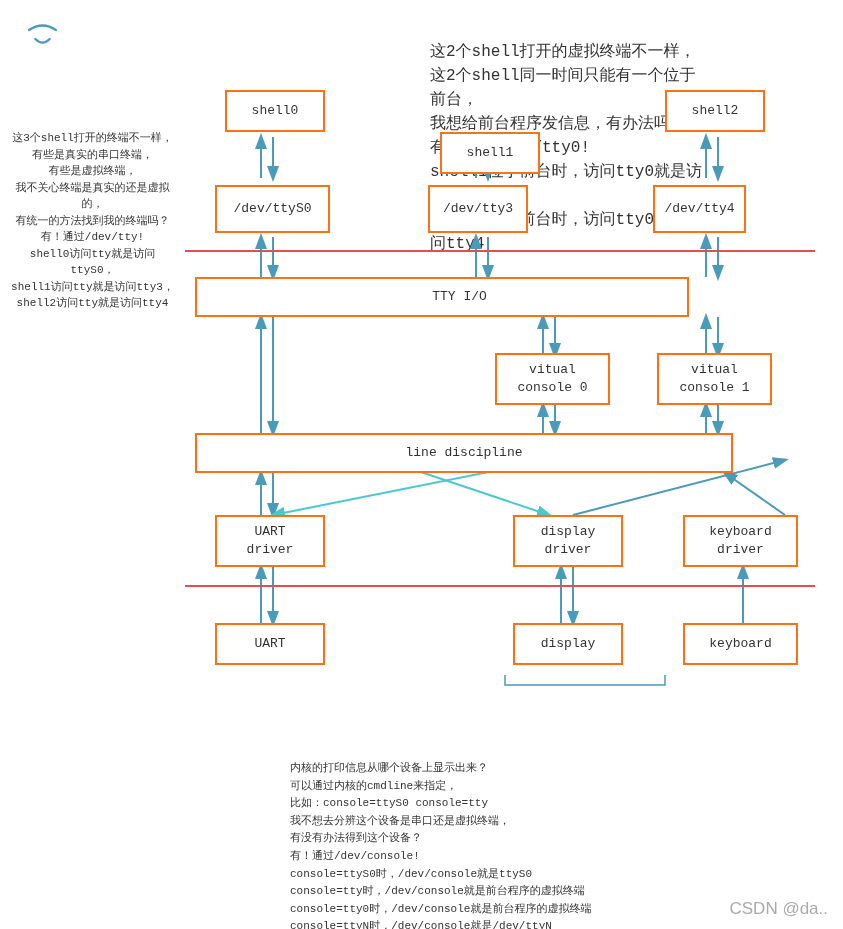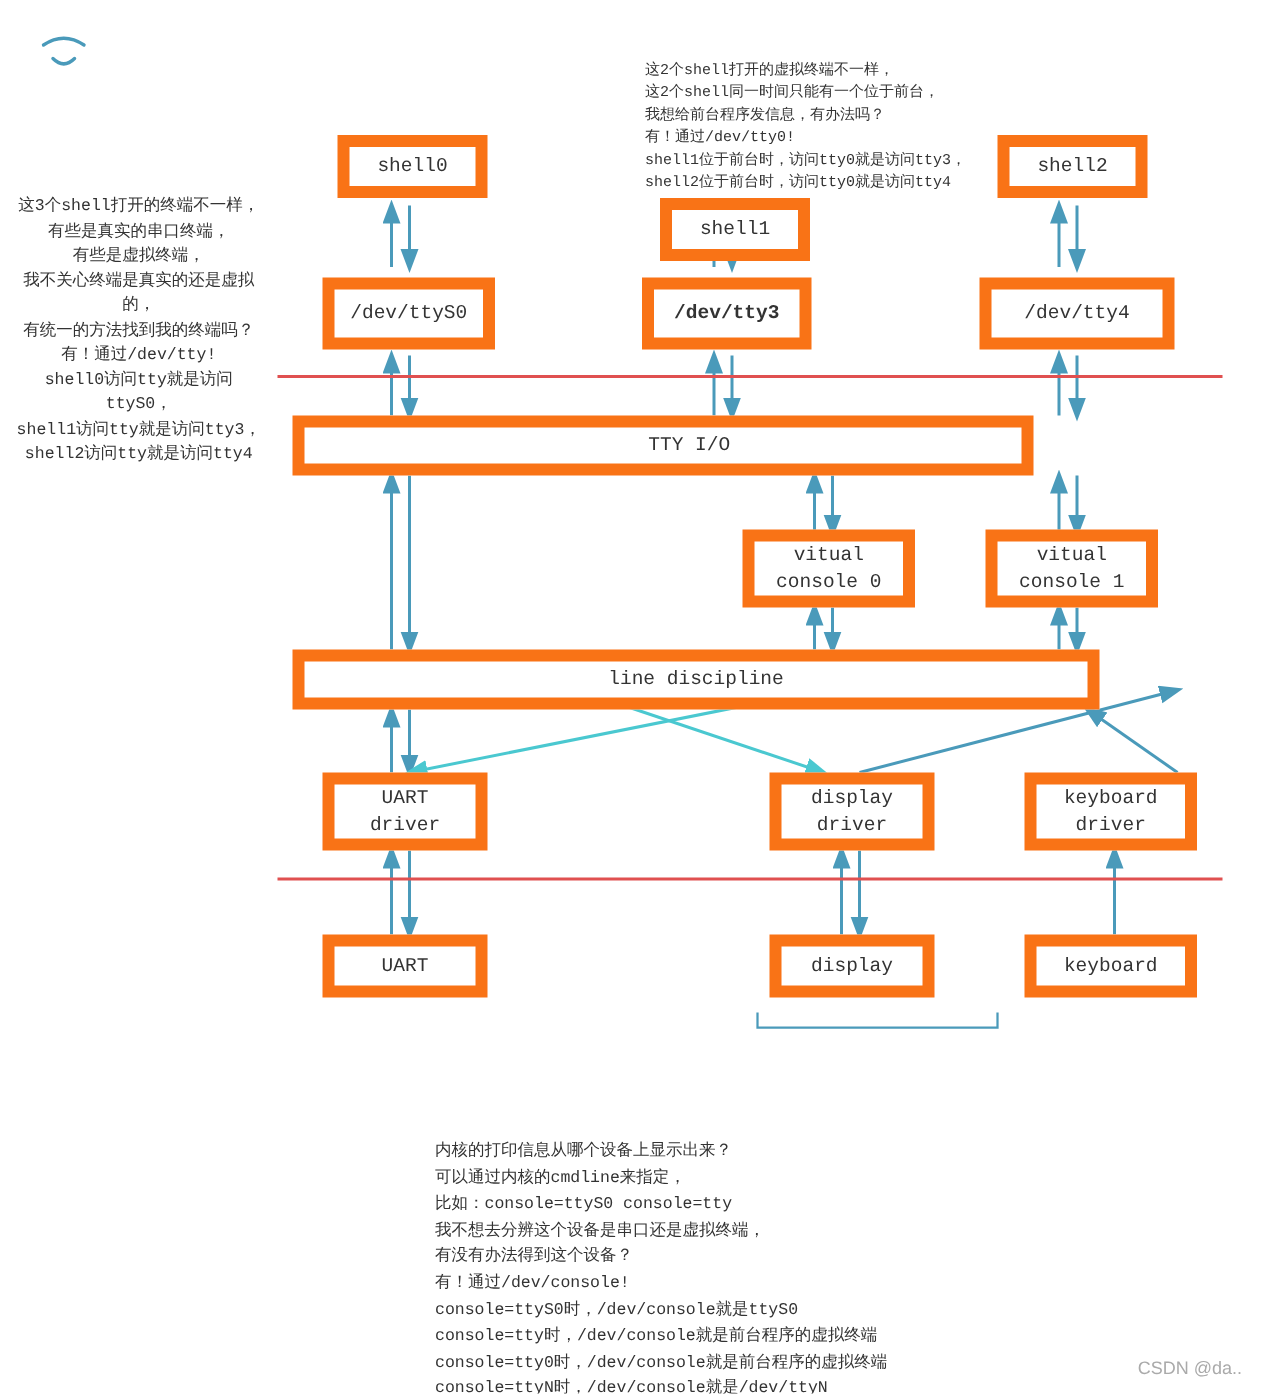--- a/index.html
+++ b/index.html
@@ -40,27 +40,27 @@
       left: 10px;
       top: 130px;
       width: 165px;
       text-align: center;
     }
 
     .annotation-top-right {
       left: 430px;
       top: 40px;
       width: 280px;
-      font-size: 10px;
+      font-size: 16px;
     }
 
     
     .box {
       position: absolute;
-      border: 8px solid #f97316;
+      border: 2px solid #f97316;
       background: #fff;
       text-align: center;
       font-family: 'Courier New', Courier, monospace;
       font-size: 13px;
       color: #333;
       display: flex;
       align-items: center;
       justify-content: center;
       padding: 5px;
       line-height: 1.4;
@@ -72,21 +72,21 @@
       font-size: 11px;
       color: #333;
       line-height: 1.6;
     }
 
     
     .watermark {
       position: absolute;
       bottom: 10px;
       right: 15px;
-      font-size: 12px;
+      font-size: 17px;
       color: #aaa;
       font-family: Arial, sans-serif;
     }
   </style>
 </head>
 <body>
 
 <div class="page-container">
 
   <div class="smiley">
@@ -206,25 +206,25 @@
     </div>
 
     <div class="box" style="left:480px;top:5px;width:100px;height:42px;">
       <span>shell2</span>
     </div>
 
     <div class="box" style="left:30px;top:100px;width:115px;height:48px;align-items:center;">
       <span>/dev/ttyS0</span>
     </div>
 
-    <div class="box" style="left:243px;top:100px;width:113px;height:48px;font-weight:bold;">
+    <div class="box" style="left:243px;top:100px;width:100px;height:48px;">
       <span>/dev/tty3</span>
     </div>
 
-    <div class="box" style="left:468px;top:100px;width:130px;height:48px;">
+    <div class="box" style="left:468px;top:100px;width:93px;height:48px;">
       <span>/dev/tty4</span>
     </div>
 
     <div style="position:absolute;left:0;top:165px;width:100%;height:2px;background:#e05050;"></div>
 
     <div class="box" style="left:10px;top:192px;width:494px;height:40px;padding-left:40px;">
       <span>TTY I/O</span>
     </div>
 
     <div class="box" style="left:310px;top:268px;width:115px;height:52px;white-space:pre-line;">

